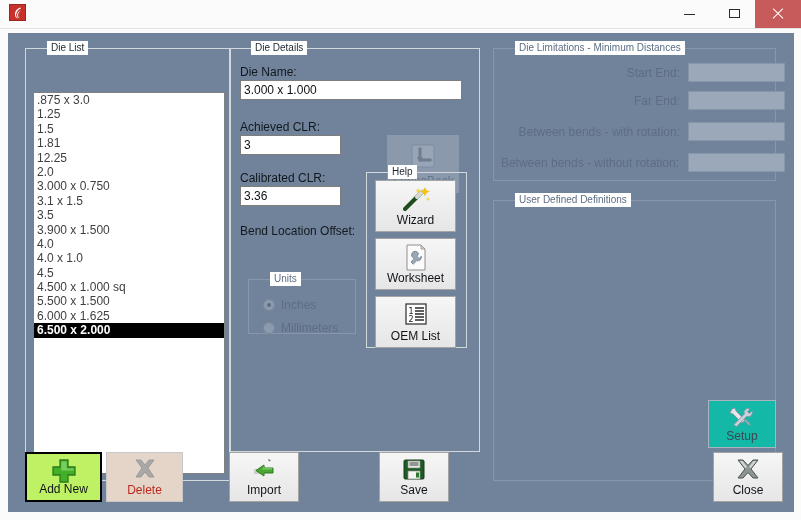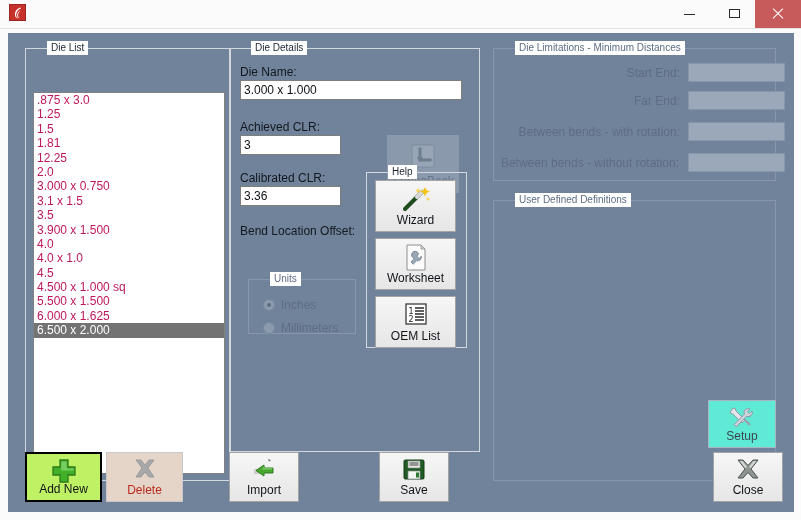--- a/index.html
+++ b/index.html
@@ -183,26 +183,27 @@
     background: #ffffff;
     border: 1px solid #808080;
     box-sizing: border-box;
     overflow: hidden;
   }
   .litem {
     height: 14.4px;
     line-height: 14.4px;
     padding-left: 3px;
     font-size: 12px;
-    color: #be185d;
+    color: #404040;
     white-space: nowrap;
   }
   .litem.sel {
-    background: #737373;
+    background: #000000;
     color: #ffffff;
+    font-weight: bold;
   }
 
   
   .pbtn {
     position: absolute;
     box-sizing: border-box;
     border: 1px solid #a3a3a3;
     background: linear-gradient(#f6f6f6, #e6e6e6);
     font-family: "Liberation Sans", sans-serif;
     font-size: 12px;
@@ -231,21 +232,21 @@
   .pbtn.green {
     background: #bef264;
     border: 2px solid #000000;
   }
   .pbtn.pinkdis {
     background: #e5d5c9;
     border: 1px solid #c8c8c8;
     color: #bb2a1e;
   }
   .pbtn.setupdis {
-    background: #5eead4;
+    background: #14b8a6;
     border: 1px solid #aab4c1;
     color: #3b4654;
   }
 
   
   .radio {
     position: absolute;
     font-size: 12px;
     color: #5d6d82;
     white-space: nowrap;

